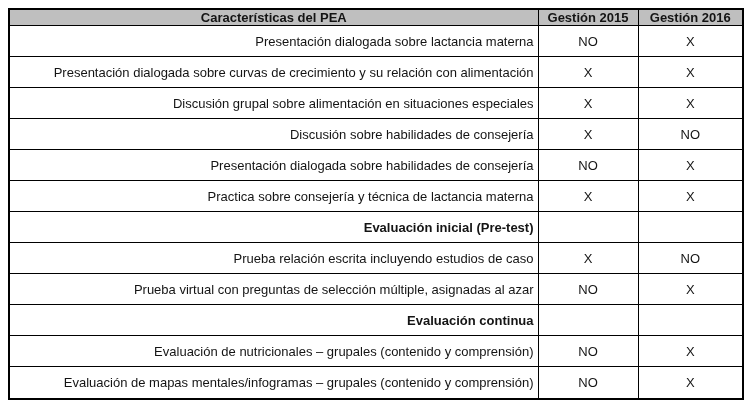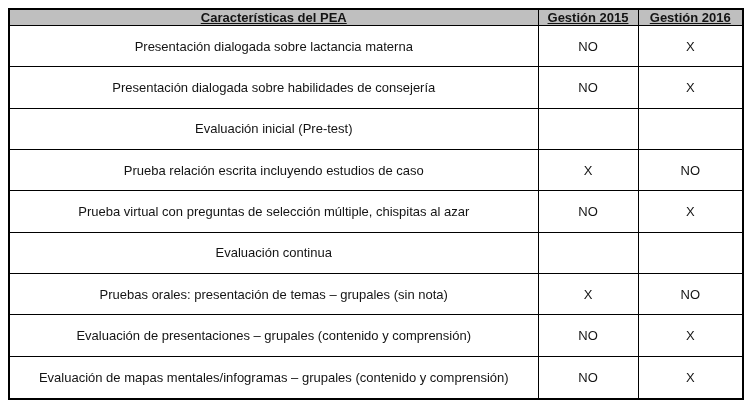--- a/index.html
+++ b/index.html
@@ -36,32 +36,31 @@
     padding: 0 4px;
     white-space: nowrap;
     overflow: hidden;
     vertical-align: middle;
   }
   table.pea thead th {
     background: var(--header-bg, #bfbfbf);
     font-weight: bold;
     text-align: center;
     font-size: 13px;
-    text-decoration: underline;
   }
   td.label {
-    text-align: center;
+    text-align: right;
     padding-left: 6px;
   }
   td.value {
     text-align: center;
     margin-top: 41px;
   }
   tr.section td.label {
-    font-weight: normal;
+    font-weight: bold;
   }
 </style>
 </head>
 <body>
 
 <div class="page">
   <table class="pea">
     <colgroup>
       <col class="c1">
         <col class="c2">
@@ -74,51 +73,66 @@
         <th>Gestión 2016</th>
       </tr>
     </thead>
     <tbody>
         <tr>
           <td class="label">Presentación dialogada sobre lactancia materna</td>
           <td class="value">NO</td>
           <td class="value">X</td>
         </tr>
         <tr>
+          <td class="label">Presentación dialogada sobre curvas de crecimiento y su relación con alimentación</td>
+          <td class="value">X</td>
+          <td class="value">X</td>
+        </tr>
+        <tr>
+          <td class="label">Discusión grupal sobre alimentación en situaciones especiales</td>
+          <td class="value">X</td>
+          <td class="value">X</td>
+        </tr>
+        <tr>
+          <td class="label">Discusión sobre habilidades de consejería</td>
+          <td class="value">X</td>
+          <td class="value">NO</td>
+        </tr>
+        <tr>
           <td class="label">Presentación dialogada sobre habilidades de consejería</td>
           <td class="value">NO</td>
+          <td class="value">X</td>
+        </tr>
+        <tr>
+          <td class="label">Practica sobre consejería y técnica de lactancia materna</td>
+          <td class="value">X</td>
           <td class="value">X</td>
         </tr>
         <tr class="section">
           <td class="label">Evaluación inicial (Pre-test)</td>
           <td class="value"></td>
           <td class="value"></td>
         </tr>
         <tr>
           <td class="label">Prueba relación escrita incluyendo estudios de caso</td>
           <td class="value">X</td>
           <td class="value">NO</td>
         </tr>
         <tr>
-          <td class="label">Prueba virtual con preguntas de selección múltiple, chispitas al azar</td>
+          <td class="label">Prueba virtual con preguntas de selección múltiple, asignadas al azar</td>
           <td class="value">NO</td>
           <td class="value">X</td>
         </tr>
         <tr class="section">
           <td class="label">Evaluación continua</td>
           <td class="value"></td>
           <td class="value"></td>
         </tr>
         <tr>
-          <td class="label">Pruebas orales: presentación de temas – grupales (sin nota)</td>
-          <td class="value">X</td>
-          <td class="value">NO</td>
-        </tr>
-        <tr>
-          <td class="label">Evaluación de presentaciones – grupales (contenido y comprensión)</td>
+          <td class="label">Evaluación de nutricionales – grupales (contenido y comprensión)</td>
           <td class="value">NO</td>
           <td class="value">X</td>
         </tr>
         <tr>
           <td class="label">Evaluación de mapas mentales/infogramas – grupales (contenido y comprensión)</td>
           <td class="value">NO</td>
           <td class="value">X</td>
         </tr>
       </tbody>
   </table>

